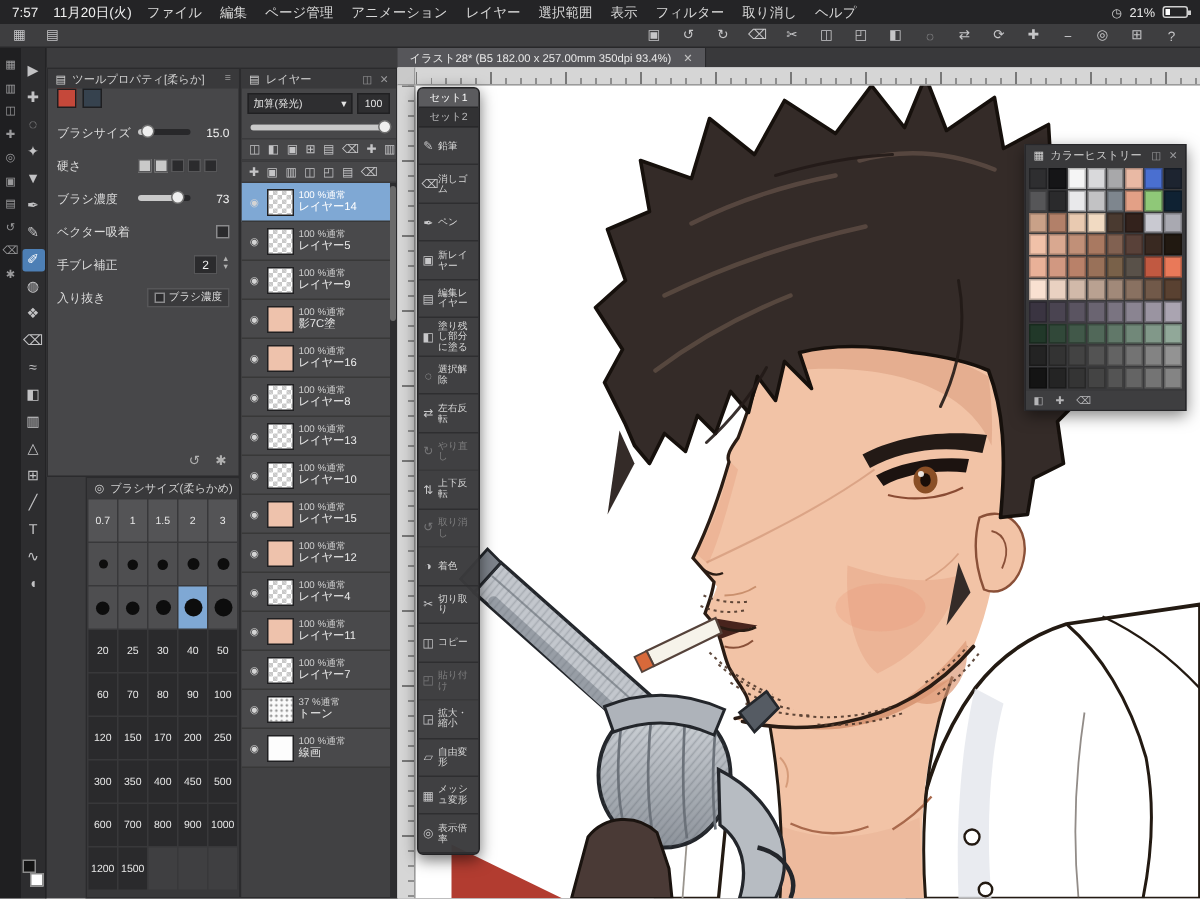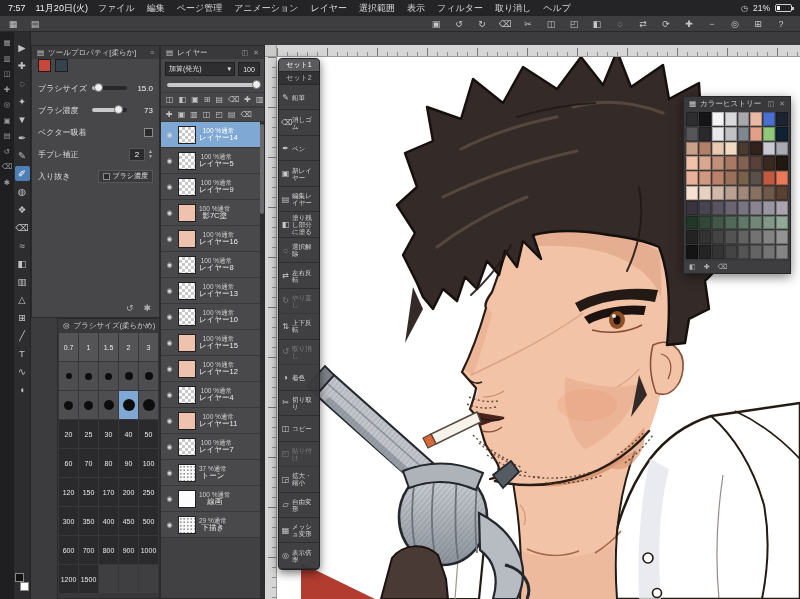--- a/index.html
+++ b/index.html
@@ -97,21 +97,21 @@
   #layers{position:absolute;left:160px;top:45px;width:105px;height:554px;background:#474749;
     border:1px solid #2b2b2d;display:flex;flex-direction:column;}
   .lp-blend{height:16px;margin:3px 4px 0;display:flex;gap:3px;flex:none;}
   .blendbox{flex:1;height:14px;background:#2e2e30;border:1px solid #202022;color:#e4e4e4;
     font-size:7px;display:flex;align-items:center;justify-content:space-between;padding:0 3px;}
   .opa{width:22px;height:14px;background:#2e2e30;border:1px solid #202022;color:#e4e4e4;
     font-size:7px;display:flex;align-items:center;justify-content:center;}
   .lp-slider{height:10px;margin:2px 6px;display:flex;align-items:center;flex:none;}
   .lp-icons{height:15px;display:flex;align-items:center;gap:5px;padding:0 5px;color:#c4c4c6;
     font-size:8px;border-top:1px solid #3a3a3c;border-bottom:1px solid #3a3a3c;flex:none;}
-  #llist{flex:1;overflow:hidden;position:relative;background:#414143;text-align:center;}
+  #llist{flex:1;overflow:hidden;position:relative;background:#414143;}
   .lrow{height:26px;display:flex;align-items:center;gap:3px;padding:0 6px 0 3px;
     border-bottom:1px solid #383838;background:#49494b;}
   .lrow.sel{background:#7fa8d4;}
   .lrow.sel .l1,.lrow.sel .l2{color:#ffffff;}
   .eye{width:11px;flex:none;display:flex;align-items:center;justify-content:center;
     color:#d4d4d4;font-size:7px;}
   .lthumb{width:18px;height:18px;flex:none;border:1px solid #202022;background:#fff;}
   .lt-checker{background-color:#fff;background-image:
     linear-gradient(45deg,#c8c8c8 25%,transparent 25%,transparent 75%,#c8c8c8 75%),
     linear-gradient(45deg,#c8c8c8 25%,transparent 25%,transparent 75%,#c8c8c8 75%);
@@ -215,20 +215,26 @@
         <div class="ci">⇄</div>
         <div class="ci">⟳</div>
         <div class="ci">✚</div>
         <div class="ci">−</div>
         <div class="ci">◎</div>
         <div class="ci">⊞</div>
         <div class="ci">?</div>
       </div>
   </div>
 
+  <div id="tabbar">
+    <div class="doctab">
+      <span>イラスト28* (B5 182.00 x 257.00mm 350dpi 93.4%)</span>
+      <span class="x">✕</span>
+    </div>
+  </div>
 
   <div id="edge">
       <div class="ei">▦</div>
       <div class="ei">▥</div>
       <div class="ei">◫</div>
       <div class="ei">✚</div>
       <div class="ei">◎</div>
       <div class="ei">▣</div>
       <div class="ei">▤</div>
       <div class="ei">↺</div>
@@ -274,20 +280,30 @@
       <span class="chip" id="chip1" style="background: rgb(197, 72, 58);"></span>
       <span class="chip" id="chip2" style="background: rgb(54, 66, 78);"></span>
     </div>
     <div class="tp-row">
       <span class="tp-label">ブラシサイズ</span>
       <div class="sl">
           <i style="width:18%"></i>
           <b style="left:18%"></b>
         </div>
       <span class="tp-val">15.0</span>
+    </div>
+    <div class="tp-row">
+      <span class="tp-label">硬さ</span>
+      <div class="hard">
+        <span class="hb on"></span>
+          <span class="hb on"></span>
+          <span class="hb"></span>
+          <span class="hb"></span>
+          <span class="hb"></span>
+      </div>
     </div>
     <div class="tp-row">
       <span class="tp-label">ブラシ濃度</span>
       <div class="sl">
           <i style="width:73%"></i>
           <b style="left:73%"></b>
         </div>
       <span class="tp-val">73</span>
     </div>
     <div class="tp-row">
@@ -544,28 +560,20 @@
             <span class="l1">37 %通常</span>
             <span class="l2">トーン</span>
           </span>
         </div>
         <div class="lrow">
           <span class="eye">◉</span>
           <span class="lthumb lt-white"></span>
           <span class="ltxt">
             <span class="l1">100 %通常</span>
             <span class="l2">線画</span>
-          </span>
-        </div>
-        <div class="lrow">
-          <span class="eye">◉</span>
-          <span class="lthumb lt-tone"></span>
-          <span class="ltxt">
-            <span class="l1">29 %通常</span>
-            <span class="l2">下描き</span>
           </span>
         </div>
       </div>
   </div>
 
   <div id="canvas">
     <svg id="art" width="535" height="554" viewBox="0 0 535 554">
       <defs>
         <linearGradient id="cyl" x1="0" y1="0" x2="0" y2="1">
           <stop offset="0" stop-color="#d3d7dc"></stop>

